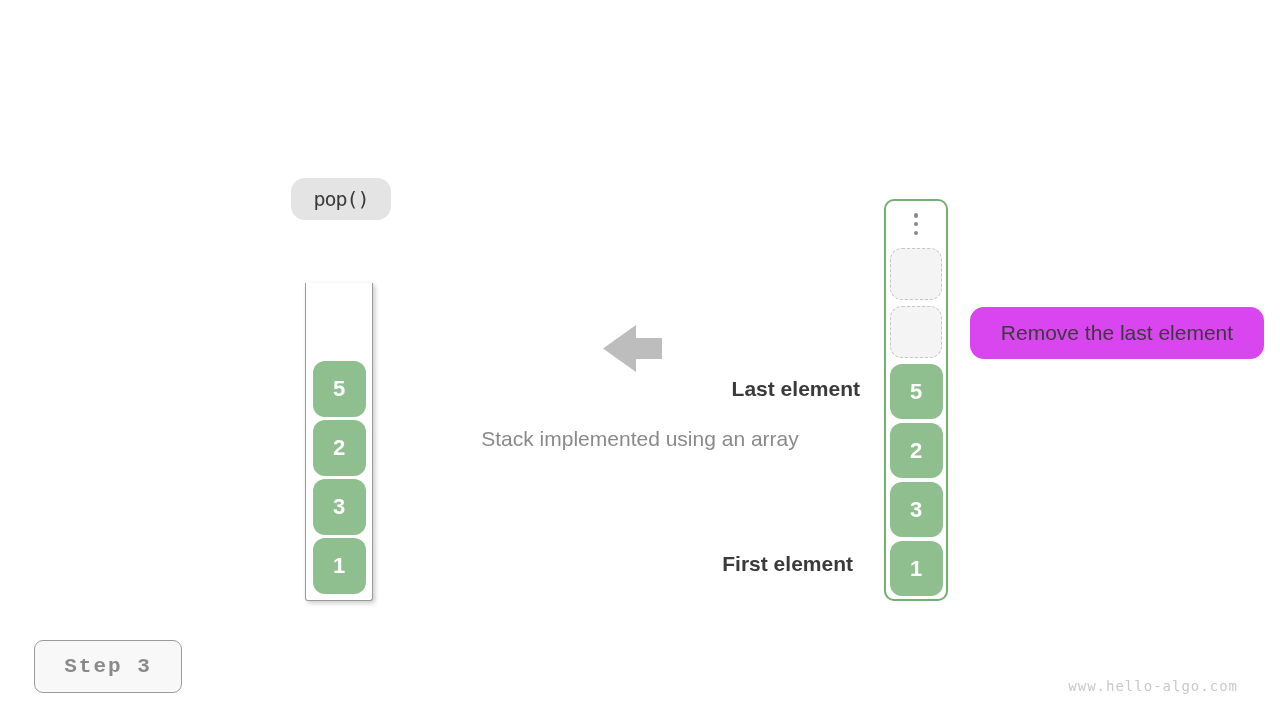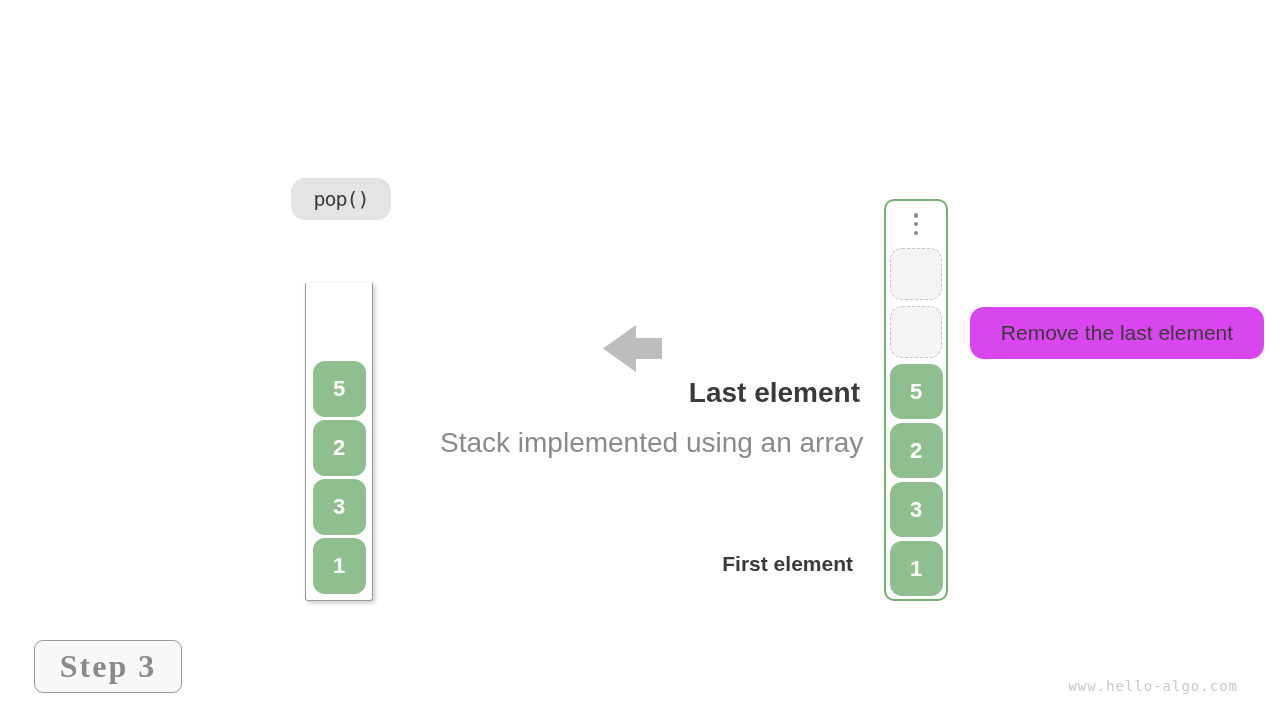--- a/index.html
+++ b/index.html
@@ -45,29 +45,29 @@
   .cell.dashed{
     width:52px;height:52px;
     background:var(--dashed-fill);
     border:1.5px dashed var(--dashed-border);
   }
 
   .arrow-left{position:absolute;left:603px;top:325px;}
 
   .last-label{
     position:absolute;right:420px;top:377px;
-    font-size:28px;font-weight:bold;color:var(--text-dark);white-space:nowrap;
+    font-size:21px;font-weight:bold;color:var(--text-dark);white-space:nowrap;
   }
   .first-label{
     position:absolute;right:427px;top:552px;
     font-size:21px;font-weight:bold;color:var(--text-dark);white-space:nowrap;
   }
   .caption{
     position:absolute;left:440px;top:427px;width:400px;text-align:center;
-    font-size:28px;color:var(--text-gray);white-space:nowrap;
+    font-size:21px;color:var(--text-gray);white-space:nowrap;
   }
 
   .array-container{
     position:absolute;left:884px;top:199px;width:64px;height:402px;
     background:#fff;border:2px solid var(--array-border-green);border-radius:10px;
     display:flex;flex-direction:column;align-items:center;
   }
   .array-container > :nth-child(2){margin-top:13px;}
   .array-container > :nth-child(3){margin-top:6px;}
   .array-container > :nth-child(4){margin-top:6px;}
@@ -87,21 +87,21 @@
     position:absolute;left:970px;top:307px;width:294px;height:52px;
     background:#d946ef;border-radius:14px;
     display:flex;align-items:center;justify-content:center;
     font-size:21px;color:var(--text-dark);white-space:nowrap;
   }
 
   .step-badge{
     position:absolute;left:34px;top:640px;width:148px;height:53px;
     background:#f8f8f8;border:1.5px solid var(--container-border);border-radius:9px;
     display:flex;align-items:center;justify-content:center;
-    font-family:Liberation Serif, serif;font-size:32px;font-weight:bold;
+    font-family:Liberation Mono, monospace;font-size:21px;font-weight:bold;
     color:var(--text-gray);letter-spacing:2px;
   }
 
   .watermark{
     position:absolute;right:42px;top:678px;
     font-family:"DejaVu Sans Mono", monospace;font-size:14px;
     color:var(--watermark-gray);letter-spacing:1px;white-space:nowrap;
   }
 </style>
 </head>

